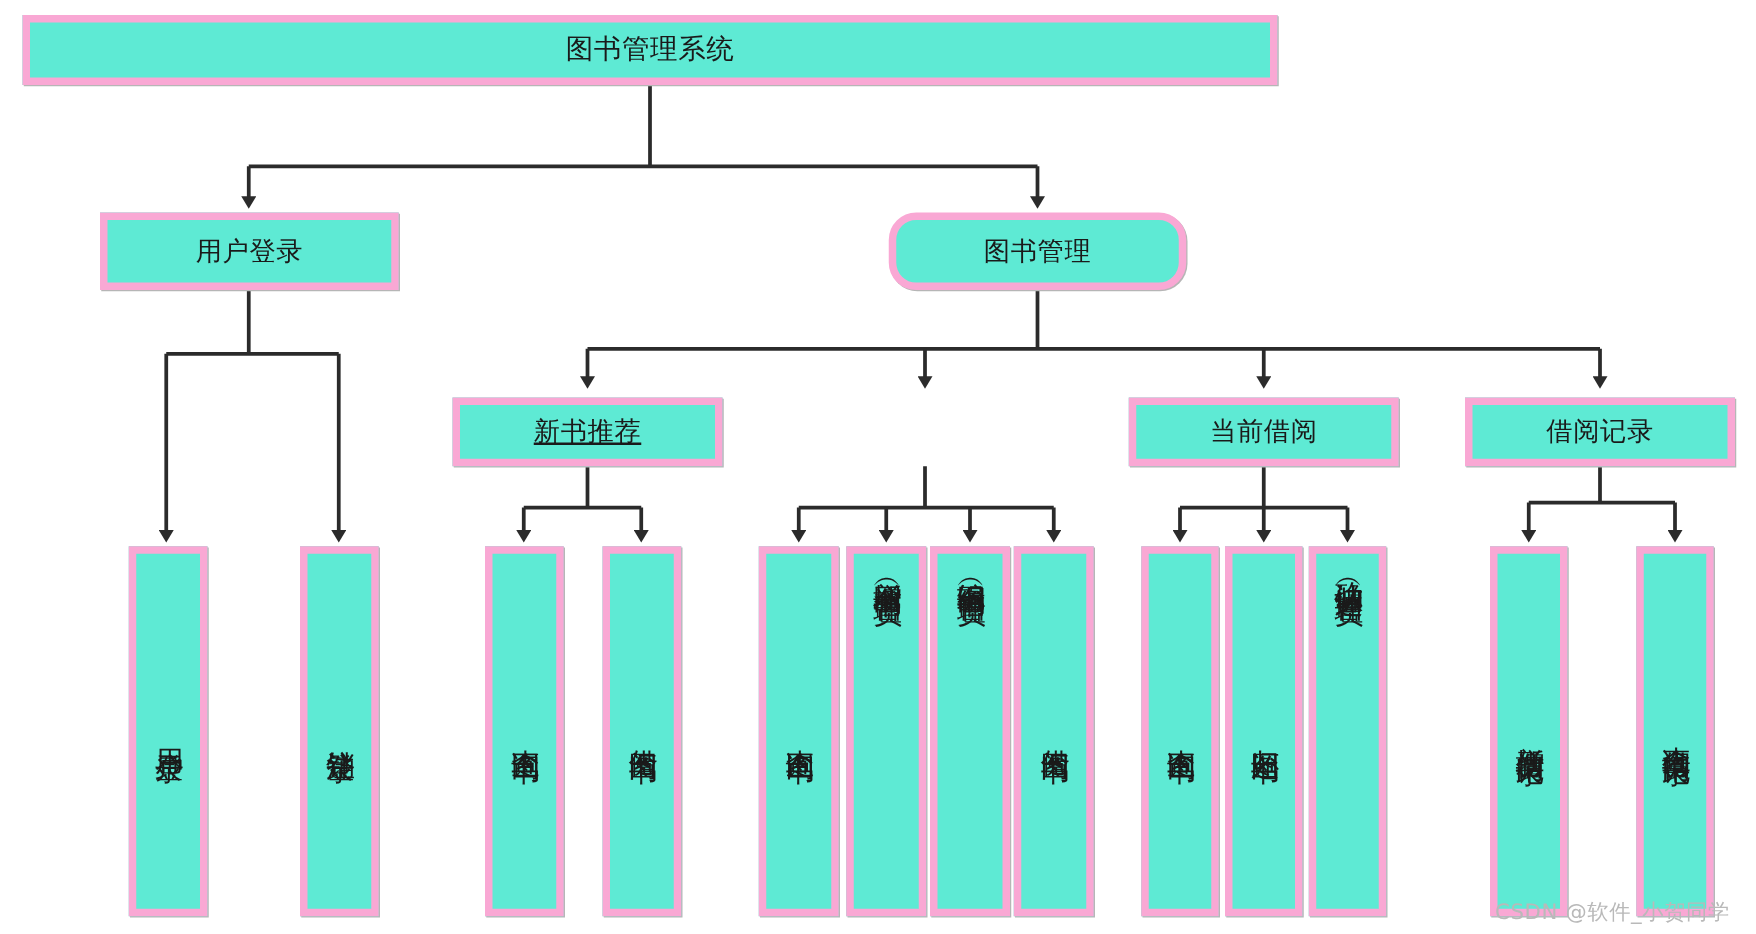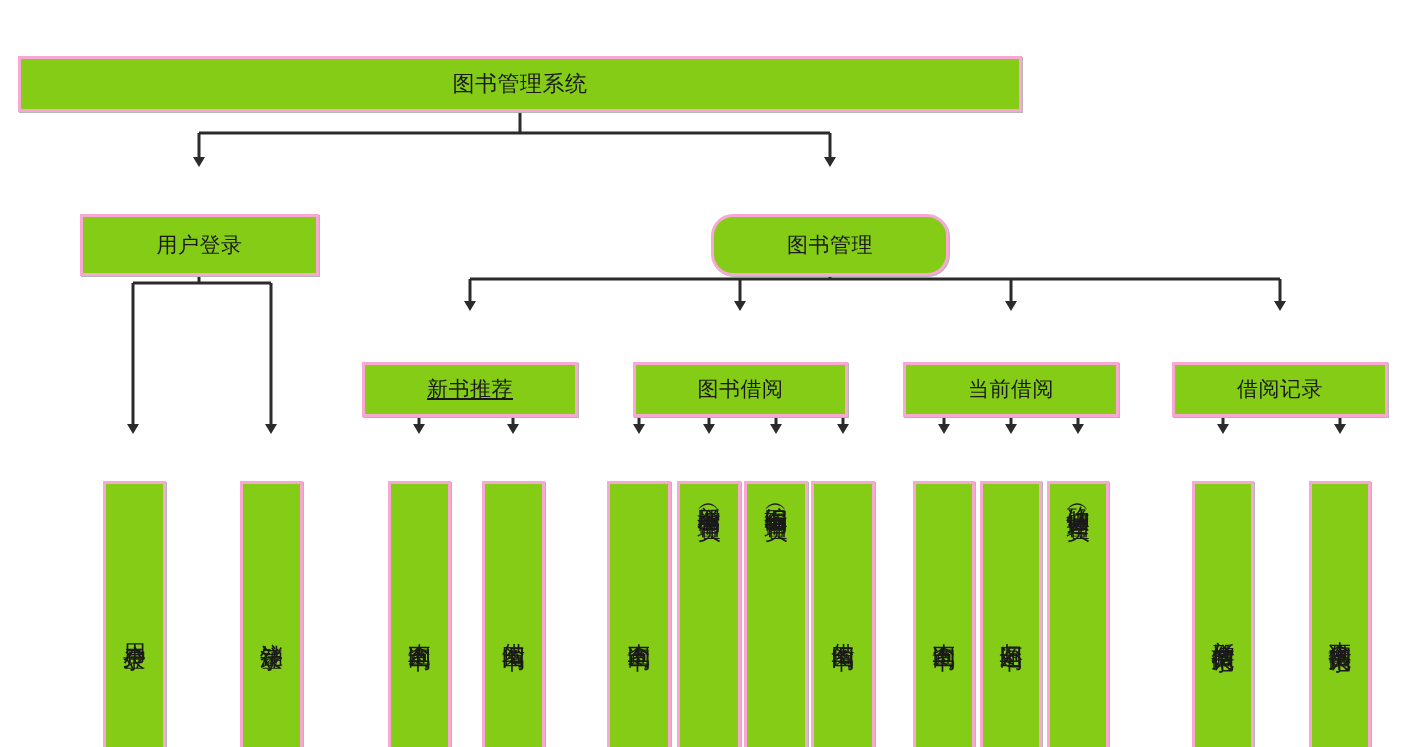--- a/index.html
+++ b/index.html
@@ -16,28 +16,27 @@
   }
   svg#wires{
     position:absolute;
     left:0;top:0;
     width:1405px;height:747px;
     pointer-events:none;
   }
   .node{
     position:absolute;
     box-sizing:border-box;
-    background:#84cc16;
-    border:3px solid #f9a8d4;
+    background:#5eead4;
+    border:6px solid #f9a8d4;
     box-shadow:1px 1px 0 0 #b6b6b6;
     display:flex;
     align-items:center;
     justify-content:center;
     color:#1a1a1a;
-    margin-top:44px;
   }
   .node .lbl{
     display:block;
     text-align:center;
     line-height:1.08;
     letter-spacing:0.5px;
     white-space:nowrap;
   }
   
   .h-node .lbl{
@@ -135,23 +134,20 @@
   </div>
 
   <div class="node h-node" style="left:711px;top:170px;width:238px;height:62px;border-radius:22px;">
     <span class="lbl">图书管理</span>
   </div>
 
   <div class="node h-node" style="left:362px;top:318px;width:216px;height:55px;text-decoration:underline;">
     <span class="lbl">新书推荐</span>
   </div>
 
-  <div class="node h-node" style="left:633px;top:318px;width:215px;height:55px;">
-    <span class="lbl">图书借阅</span>
-  </div>
 
   <div class="node h-node" style="left:903px;top:318px;width:216px;height:55px;">
     <span class="lbl">当前借阅</span>
   </div>
 
   <div class="node h-node" style="left:1172px;top:318px;width:216px;height:55px;align-items:center;">
     <span class="lbl">借阅记录</span>
   </div>
 
   <div class="node v-node mid" style="left:103px;top:437px;width:63px;height:296px;">
@@ -191,14 +187,15 @@
     <span class="lbl">确认归还（管理员）</span>
   </div>
 
   <div class="node v-node mid" style="left:1192px;top:437px;width:62px;height:296px;">
     <span class="lbl">新增借阅记录</span>
   </div>
   <div class="node v-node mid" style="left:1309px;top:437px;width:62px;height:296px;">
     <span class="lbl">查询借阅记录</span>
   </div>
 
+  <div class="watermark" style="left:1196px;top:718px;">CSDN @软件_小贺同学</div>
 
 </div>
 
 </body></html>

